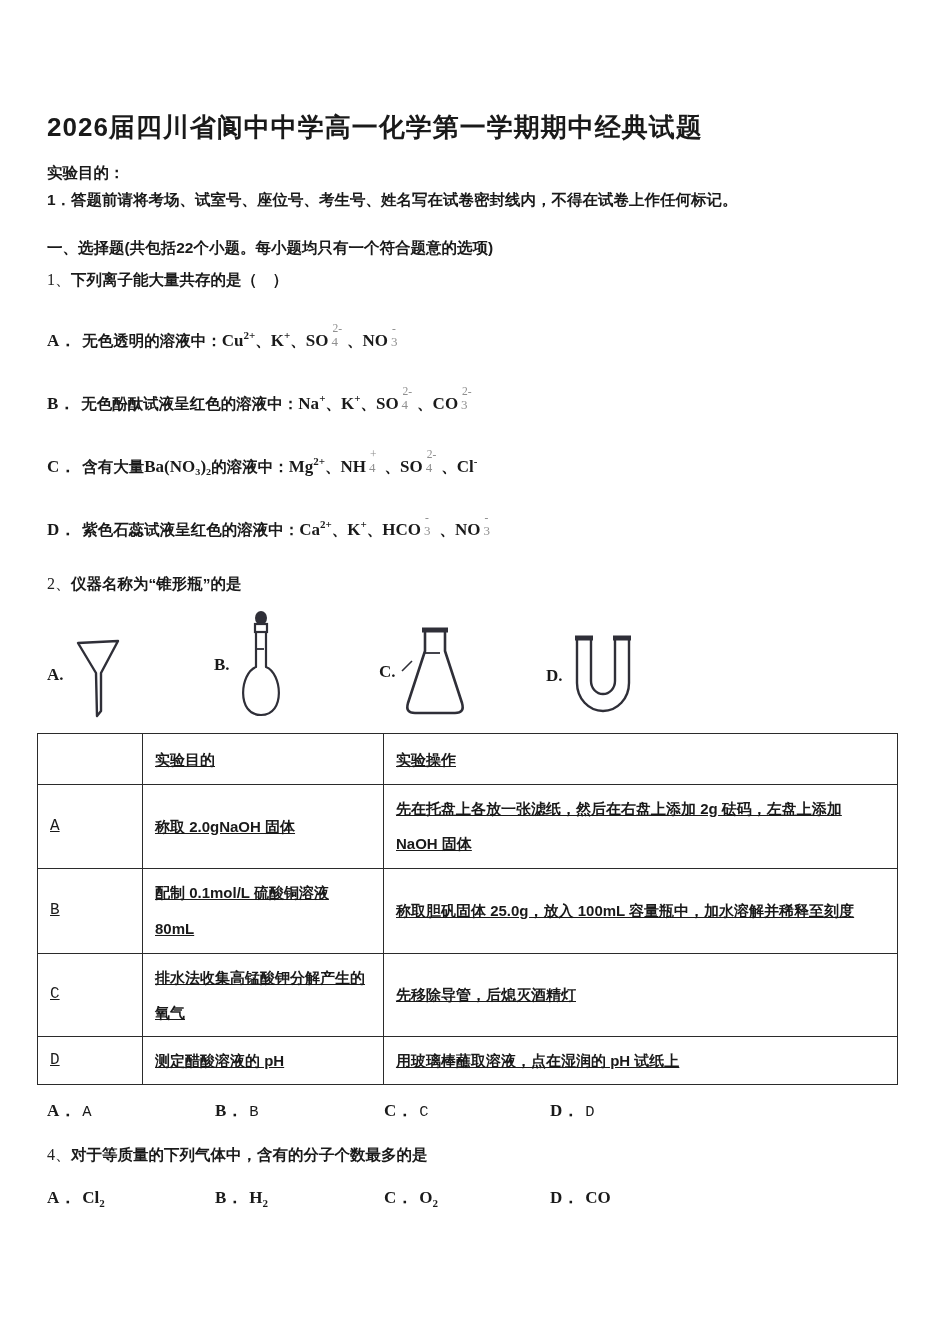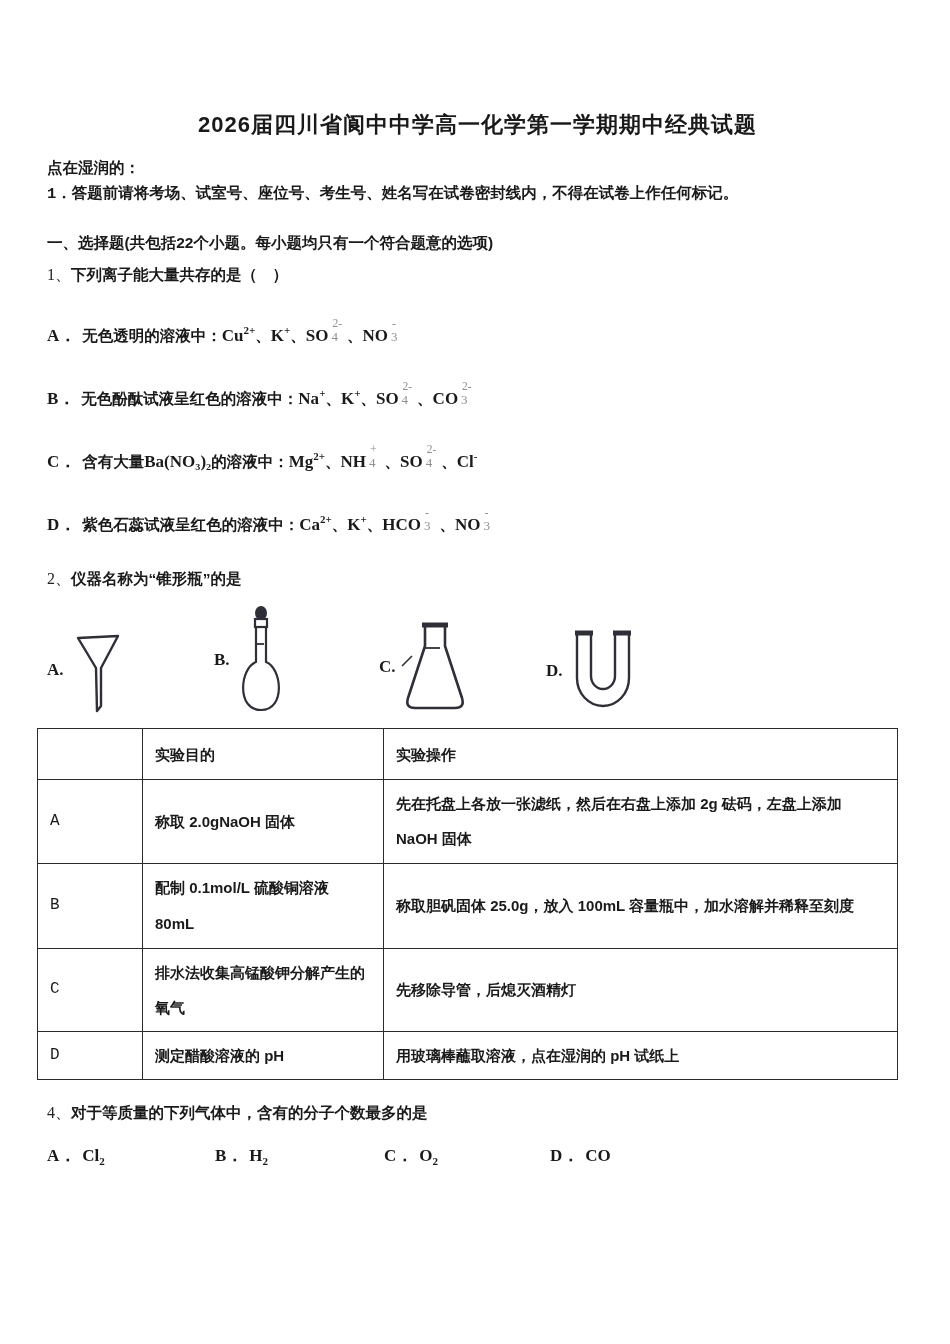--- a/index.html
+++ b/index.html
@@ -11,30 +11,29 @@
     box-sizing:border-box;
     position:relative;
     overflow:hidden;
   }
   .page{
     padding:110px 42px 0 47px;
     box-sizing:border-box;
   }
   
   .title{
-    text-align:center;
-    font-size:22px;
+    font-size:26px;
     font-weight:bold;
     letter-spacing:1px;
     margin:0 0 14px 0;
   }
   
   .notice{font-size:15.5px;font-weight:bold;line-height:27px;}
   .notice .n-head{margin:0;}
-  .notice .n-item{margin:0;font-family:Liberation Mono, monospace;}
+  .notice .n-item{margin:0;}
   
   .sec-head{font-size:15.5px;font-weight:bold;margin:24px 0 0 0;line-height:22px;}
   .q-line{font-size:15.5px;font-weight:bold;margin:10px 0 0 0;line-height:22px;}
   .q-num{font-weight:normal;font-family:"Liberation Serif", serif;font-size:16px;color:#222;}
   
   .opt-line{
     font-size:15.5px;font-weight:bold;
     margin:38px 0 0 0;
     line-height:24px;
     white-space:nowrap;
@@ -65,20 +64,21 @@
   .app-b{width:165px;}
   .app-c{width:167px;}
   .app-d{width:auto;}
   .app-svg{display:block;}
   
   .q3-table{
     border-collapse:collapse;
     margin:12px 0 0 -10px;
     table-layout:fixed;
     width:860px;
+    text-decoration:underline;
   }
   .q3-table th,.q3-table td{
     border:1.6px solid #2b2b2b;
     font-size:15px;
     font-weight:600;
     text-align:left;
     vertical-align:middle;
     padding:6px 12px;
     line-height:2.35;
   }
@@ -117,21 +117,21 @@
   .mt-q4opts{margin-top:20px;}
 </style>
 </head>
 <body>
 
 <div class="page">
 
   <h1 class="title">2026届四川省阆中中学高一化学第一学期期中经典试题</h1>
 
   <div class="notice">
-    <p class="n-head">点在湿润的：</p>
+    <p class="n-head">实验目的：</p>
     <p class="n-item">1．答题前请将考场、试室号、座位号、考生号、姓名写在试卷密封线内，不得在试卷上作任何标记。</p>
   </div>
 
   <p class="sec-head">一、选择题(共包括22个小题。每小题均只有一个符合题意的选项)</p>
 
   <p class="q-line"><span class="q-num">1、</span><span>下列离子能大量共存的是（　）</span></p>
 
   <p class="opt-line"><span class="opt-label">A．</span><span class="ion-line">无色透明的溶液中：<span class="chem">Cu<sup>2+</sup></span>、<span class="chem">K<sup>+</sup></span>、<span class="chem">SO</span><span class="bfrag"><span class="bsub">4</span><span class="bsup">2-</span></span>、<span class="chem">NO</span><span class="bfrag"><span class="bsub">3</span><span class="bsup">-</span></span></span></p>
   <p class="opt-line"><span class="opt-label">B．</span><span class="ion-line">无色酚酞试液呈红色的溶液中：<span class="chem">Na<sup>+</sup></span>、<span class="chem">K<sup>+</sup></span>、<span class="chem">SO</span><span class="bfrag"><span class="bsub">4</span><span class="bsup">2-</span></span>、<span class="chem">CO</span><span class="bfrag"><span class="bsub">3</span><span class="bsup">2-</span></span></span></p>
   <p class="opt-line"><span class="opt-label">C．</span><span class="ion-line">含有大量<span class="chem">Ba(NO₃)₂</span>的溶液中：<span class="chem">Mg<sup>2+</sup></span>、<span class="chem">NH</span><span class="bfrag"><span class="bsub">4</span><span class="bsup">+</span></span>、<span class="chem">SO</span><span class="bfrag"><span class="bsub">4</span><span class="bsup">2-</span></span>、<span class="chem">Cl<sup>-</sup></span></span></p>
@@ -204,20 +204,26 @@
       <td>先移除导管，后熄灭酒精灯</td>
     </tr>
     <tr class="row-d">
       <td class="cell-letter">D</td>
       <td>测定醋酸溶液的 pH</td>
       <td>用玻璃棒蘸取溶液，点在湿润的 pH 试纸上</td>
     </tr>
   </tbody>
     </table>
 
+  <div class="choice-row">
+    <span class="choice-item ci-1"><span class="opt-label">A．</span><span class="val">A</span></span>
+    <span class="choice-item ci-2"><span class="opt-label">B．</span><span class="val">B</span></span>
+    <span class="choice-item ci-3"><span class="opt-label">C．</span><span class="val">C</span></span>
+    <span class="choice-item"><span class="opt-label">D．</span><span class="val">D</span></span>
+  </div>
 
   <p class="q-line mt-q4"><span class="q-num">4、</span><span>对于等质量的下列气体中，含有的分子个数最多的是</span></p>
 
   <div class="choice-row mt-q4opts">
     <span class="choice-item ci-1"><span class="opt-label">A．</span><span class="val-chem"><span>Cl</span><sub>2</sub></span></span>
     <span class="choice-item ci-2"><span class="opt-label">B．</span><span class="val-chem"><span>H</span><sub>2</sub></span></span>
     <span class="choice-item ci-3"><span class="opt-label">C．</span><span class="val-chem"><span>O</span><sub>2</sub></span></span>
     <span class="choice-item"><span class="opt-label">D．</span><span class="val-chem"><span>CO</span><sub></sub></span></span>
   </div>
 

